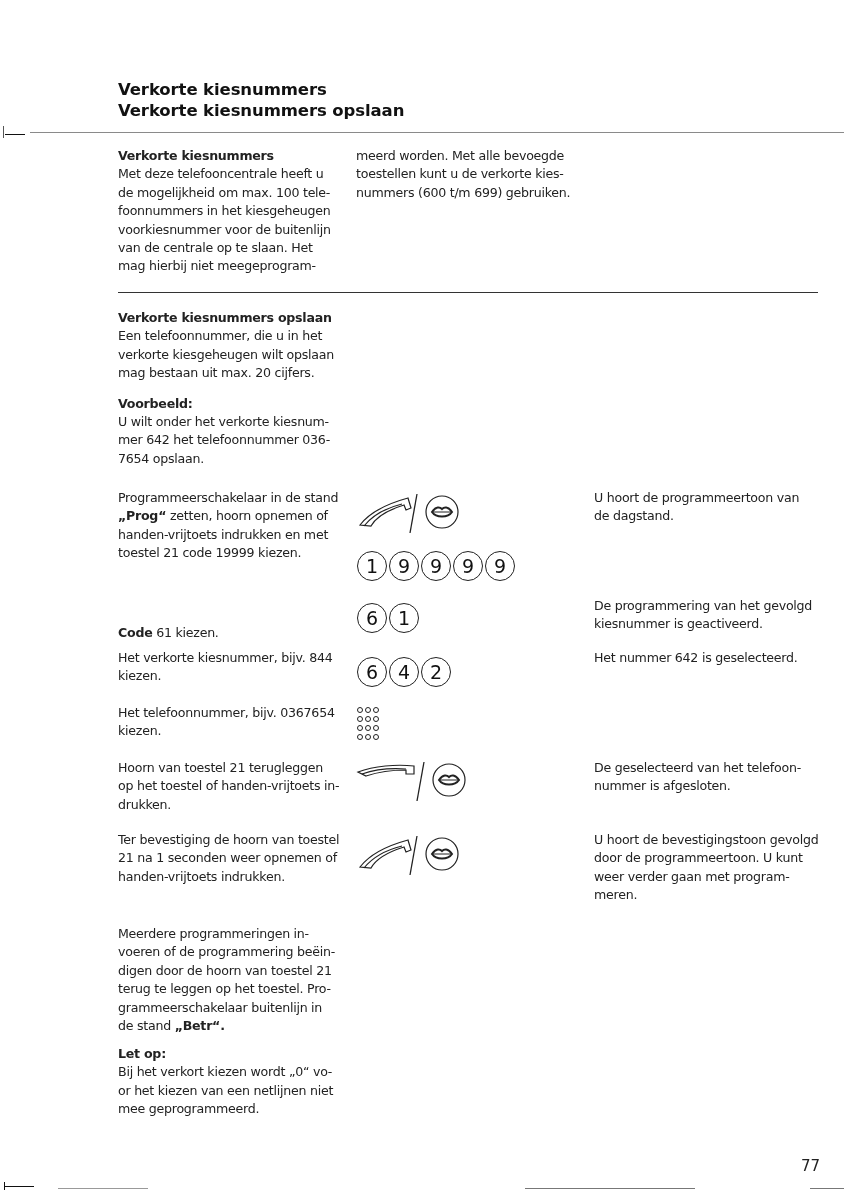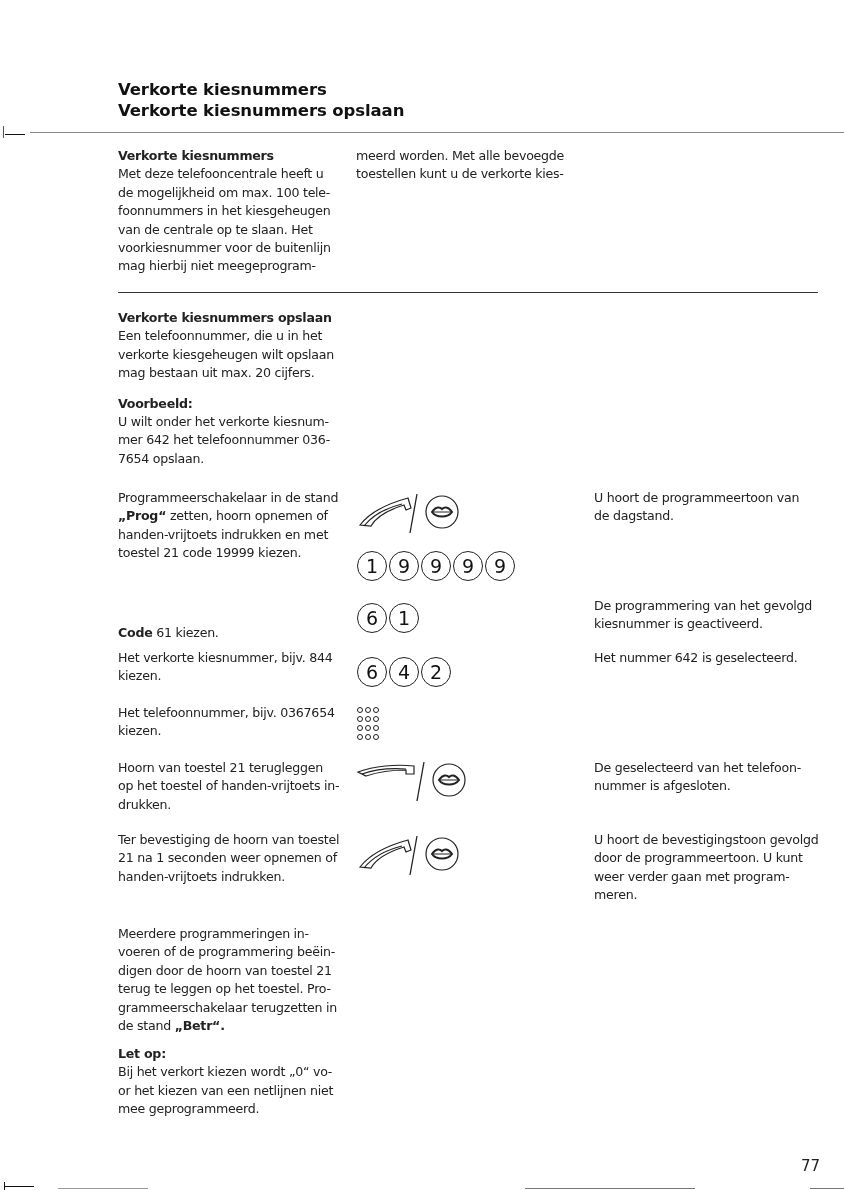--- a/index.html
+++ b/index.html
@@ -28,27 +28,28 @@
 <div class="abs title" style="top:101px;">Verkorte kiesnummers opslaan</div>
 <div class="abs rule" style="left:30px; top:132px; width:814px;"></div>
 <div class="scan" style="left:3px; top:126px; width:1px; height:12px;"></div>
 <div class="scan" style="left:5px; top:134px; width:20px; height:1px; background:#111;"></div>
 
 <div class="abs txt col1" style="top:147px;">
   <div class="bold">Verkorte kiesnummers</div>
   <div>Met deze telefooncentrale heeft u</div>
   <div>de mogelijkheid om max. 100 tele-</div>
   <div>foonnummers in het kiesgeheugen</div>
+  <div>voorkiesnummer voor de buitenlijn</div>
   <div>van de centrale op te slaan. Het</div>
-  <div>voorkiesnummer voor de buitenlijn</div>
   <div>mag hierbij niet meegeprogram-</div>
 </div>
 <div class="abs txt col2" style="top:147px;">
   <div>meerd worden. Met alle bevoegde</div>
   <div>toestellen kunt u de verkorte kies-</div>
+  <div>nummers (600 t/m 699) gebruiken.</div>
 </div>
 
 <div class="abs rule-dark" style="left:118px; top:292px; width:700px;"></div>
 
 <div class="abs txt col1" style="top:309px;">
   <div class="bold">Verkorte kiesnummers opslaan</div>
   <div>Een telefoonnummer, die u in het</div>
   <div>verkorte kiesgeheugen wilt opslaan</div>
   <div>mag bestaan uit max. 20 cijfers.</div>
   <div style="height:12px;"></div>
@@ -181,21 +182,21 @@
   <div>door de programmeertoon. U kunt</div>
   <div>weer verder gaan met program-</div>
   <div>meren.</div>
 </div>
 
 <div class="abs txt col1" style="top:925px;">
   <div>Meerdere programmeringen in-</div>
   <div>voeren of de programmering beëin-</div>
   <div>digen door de hoorn van toestel 21</div>
   <div>terug te leggen op het toestel. Pro-</div>
-  <div>grammeerschakelaar terugzetten in</div>
+  <div>grammeerschakelaar buitenlijn in</div>
   <div><span>de stand </span><b>„Betr“.</b></div>
 </div>
 
 <div class="abs txt col1" style="top:1045px;">
   <div class="bold">Let op:</div>
   <div>Bij het verkort kiezen wordt „0“ vo-</div>
   <div>or het kiezen van een netlijnen niet</div>
   <div>mee geprogrammeerd.</div>
 </div>
 

